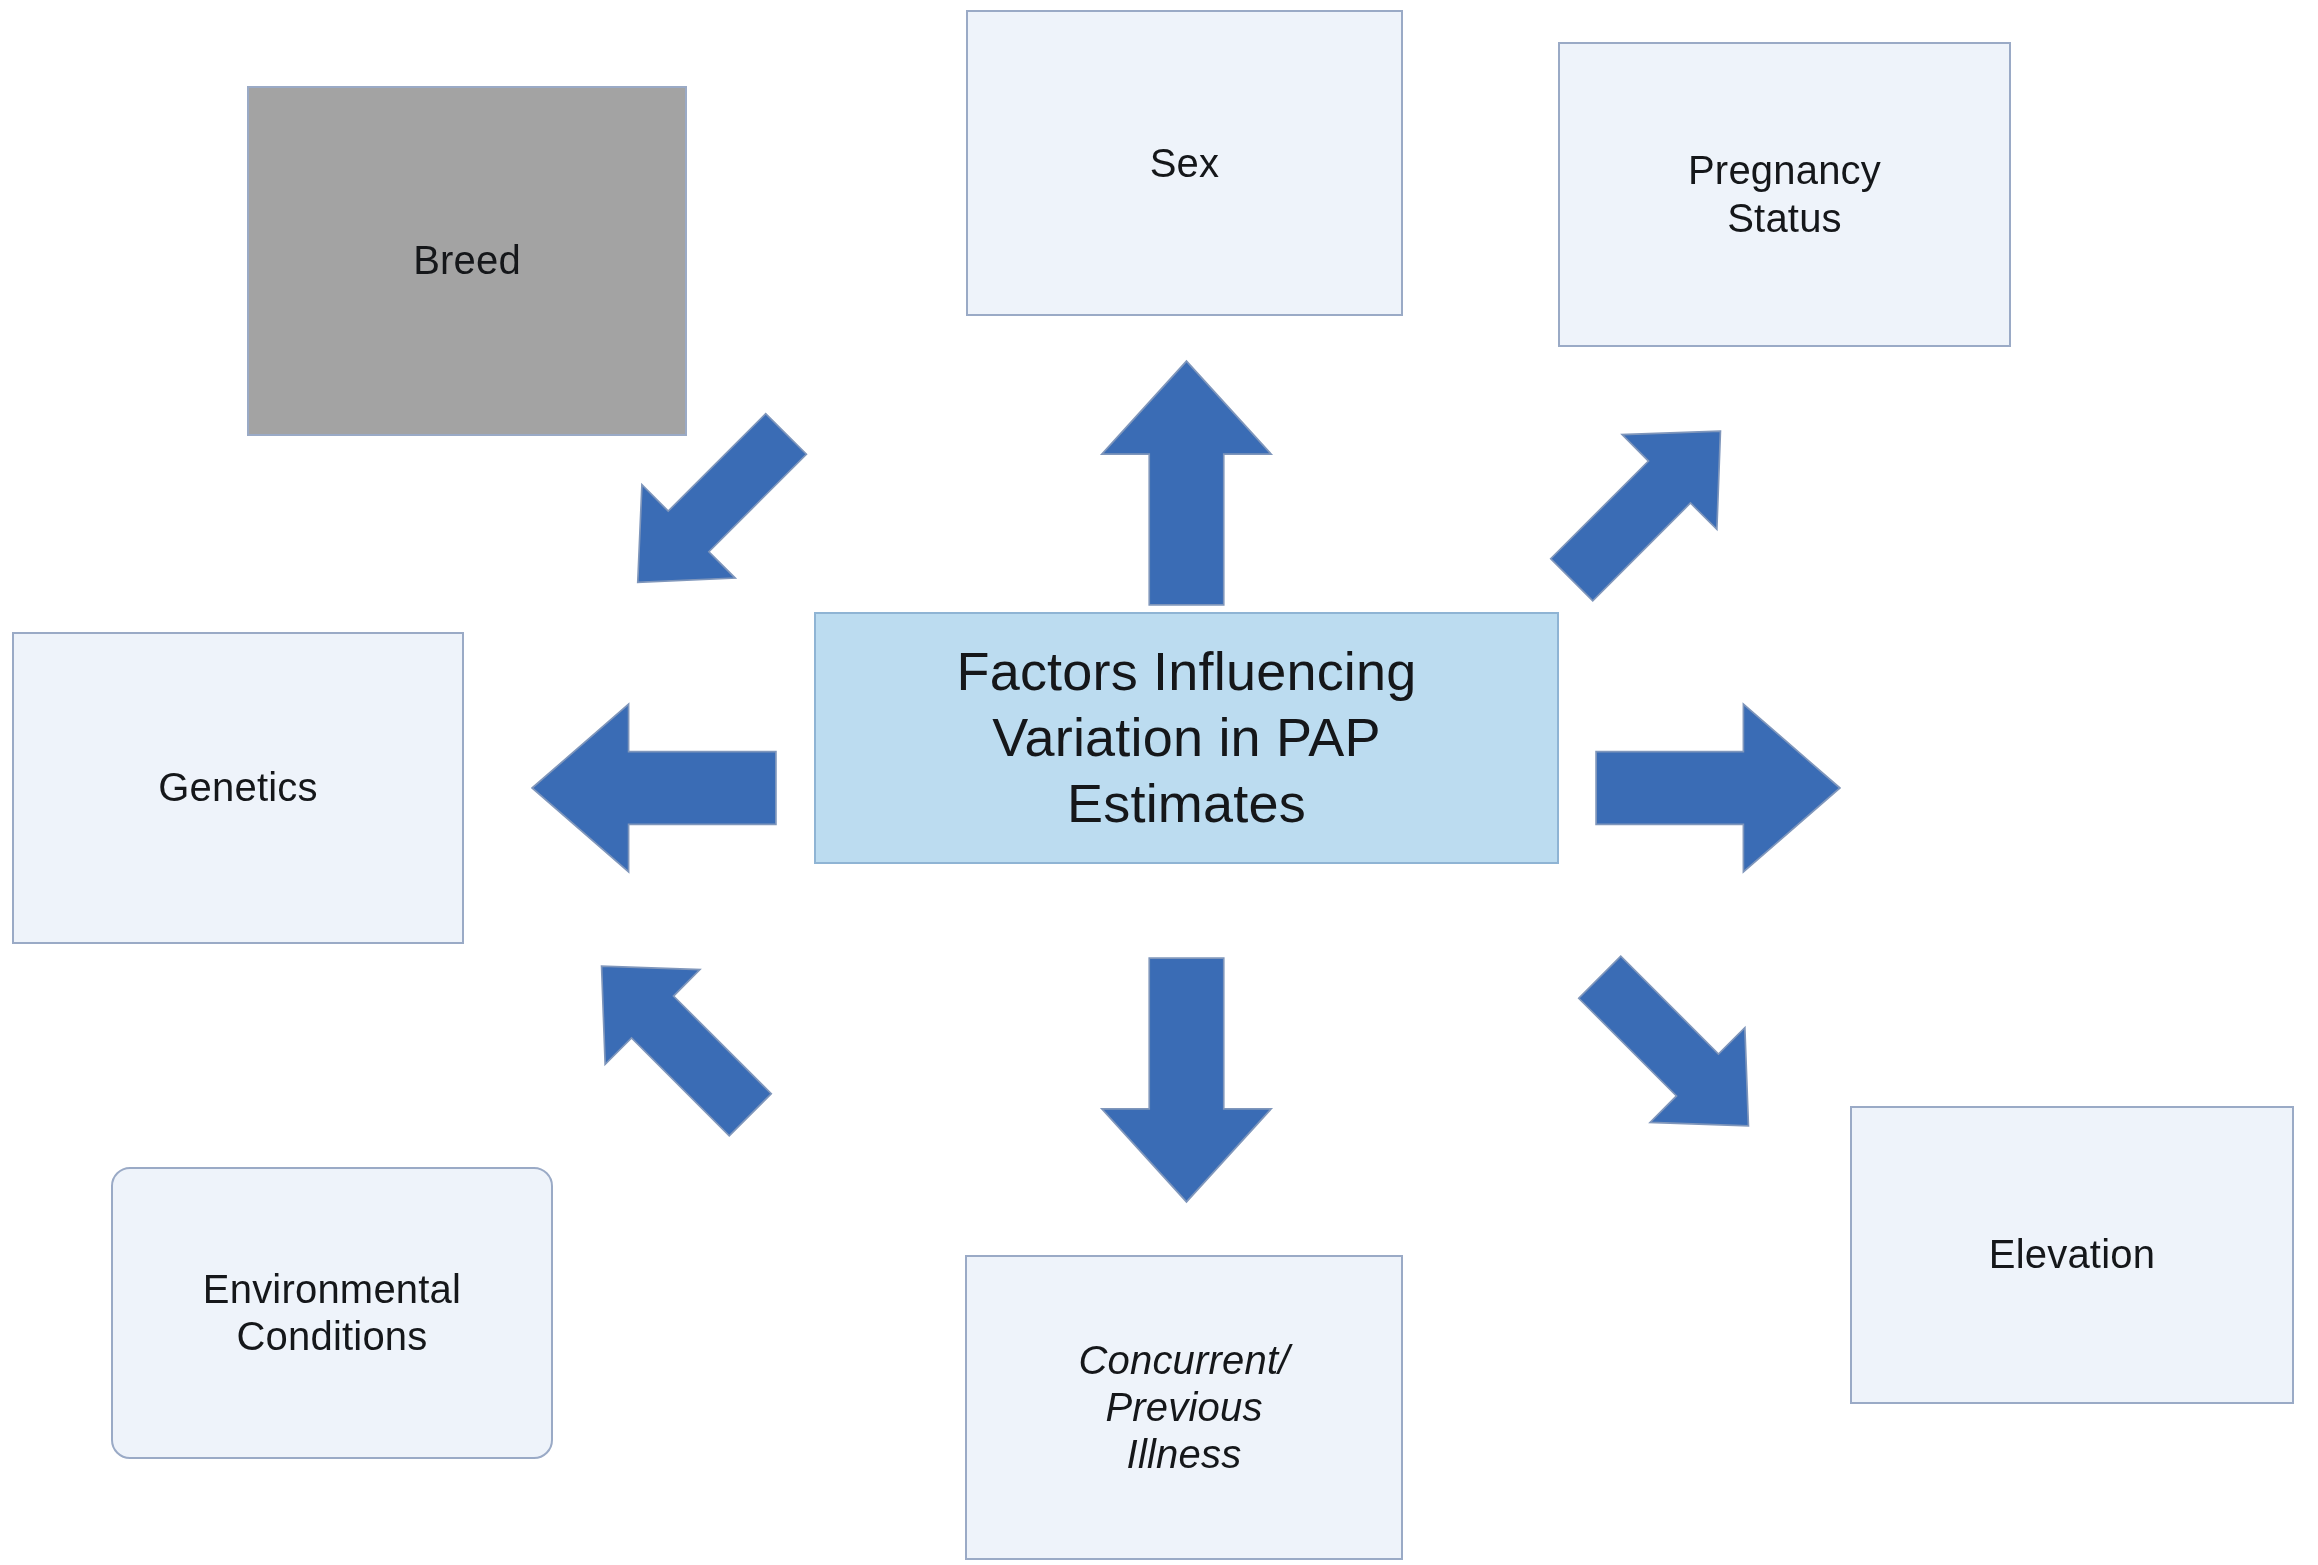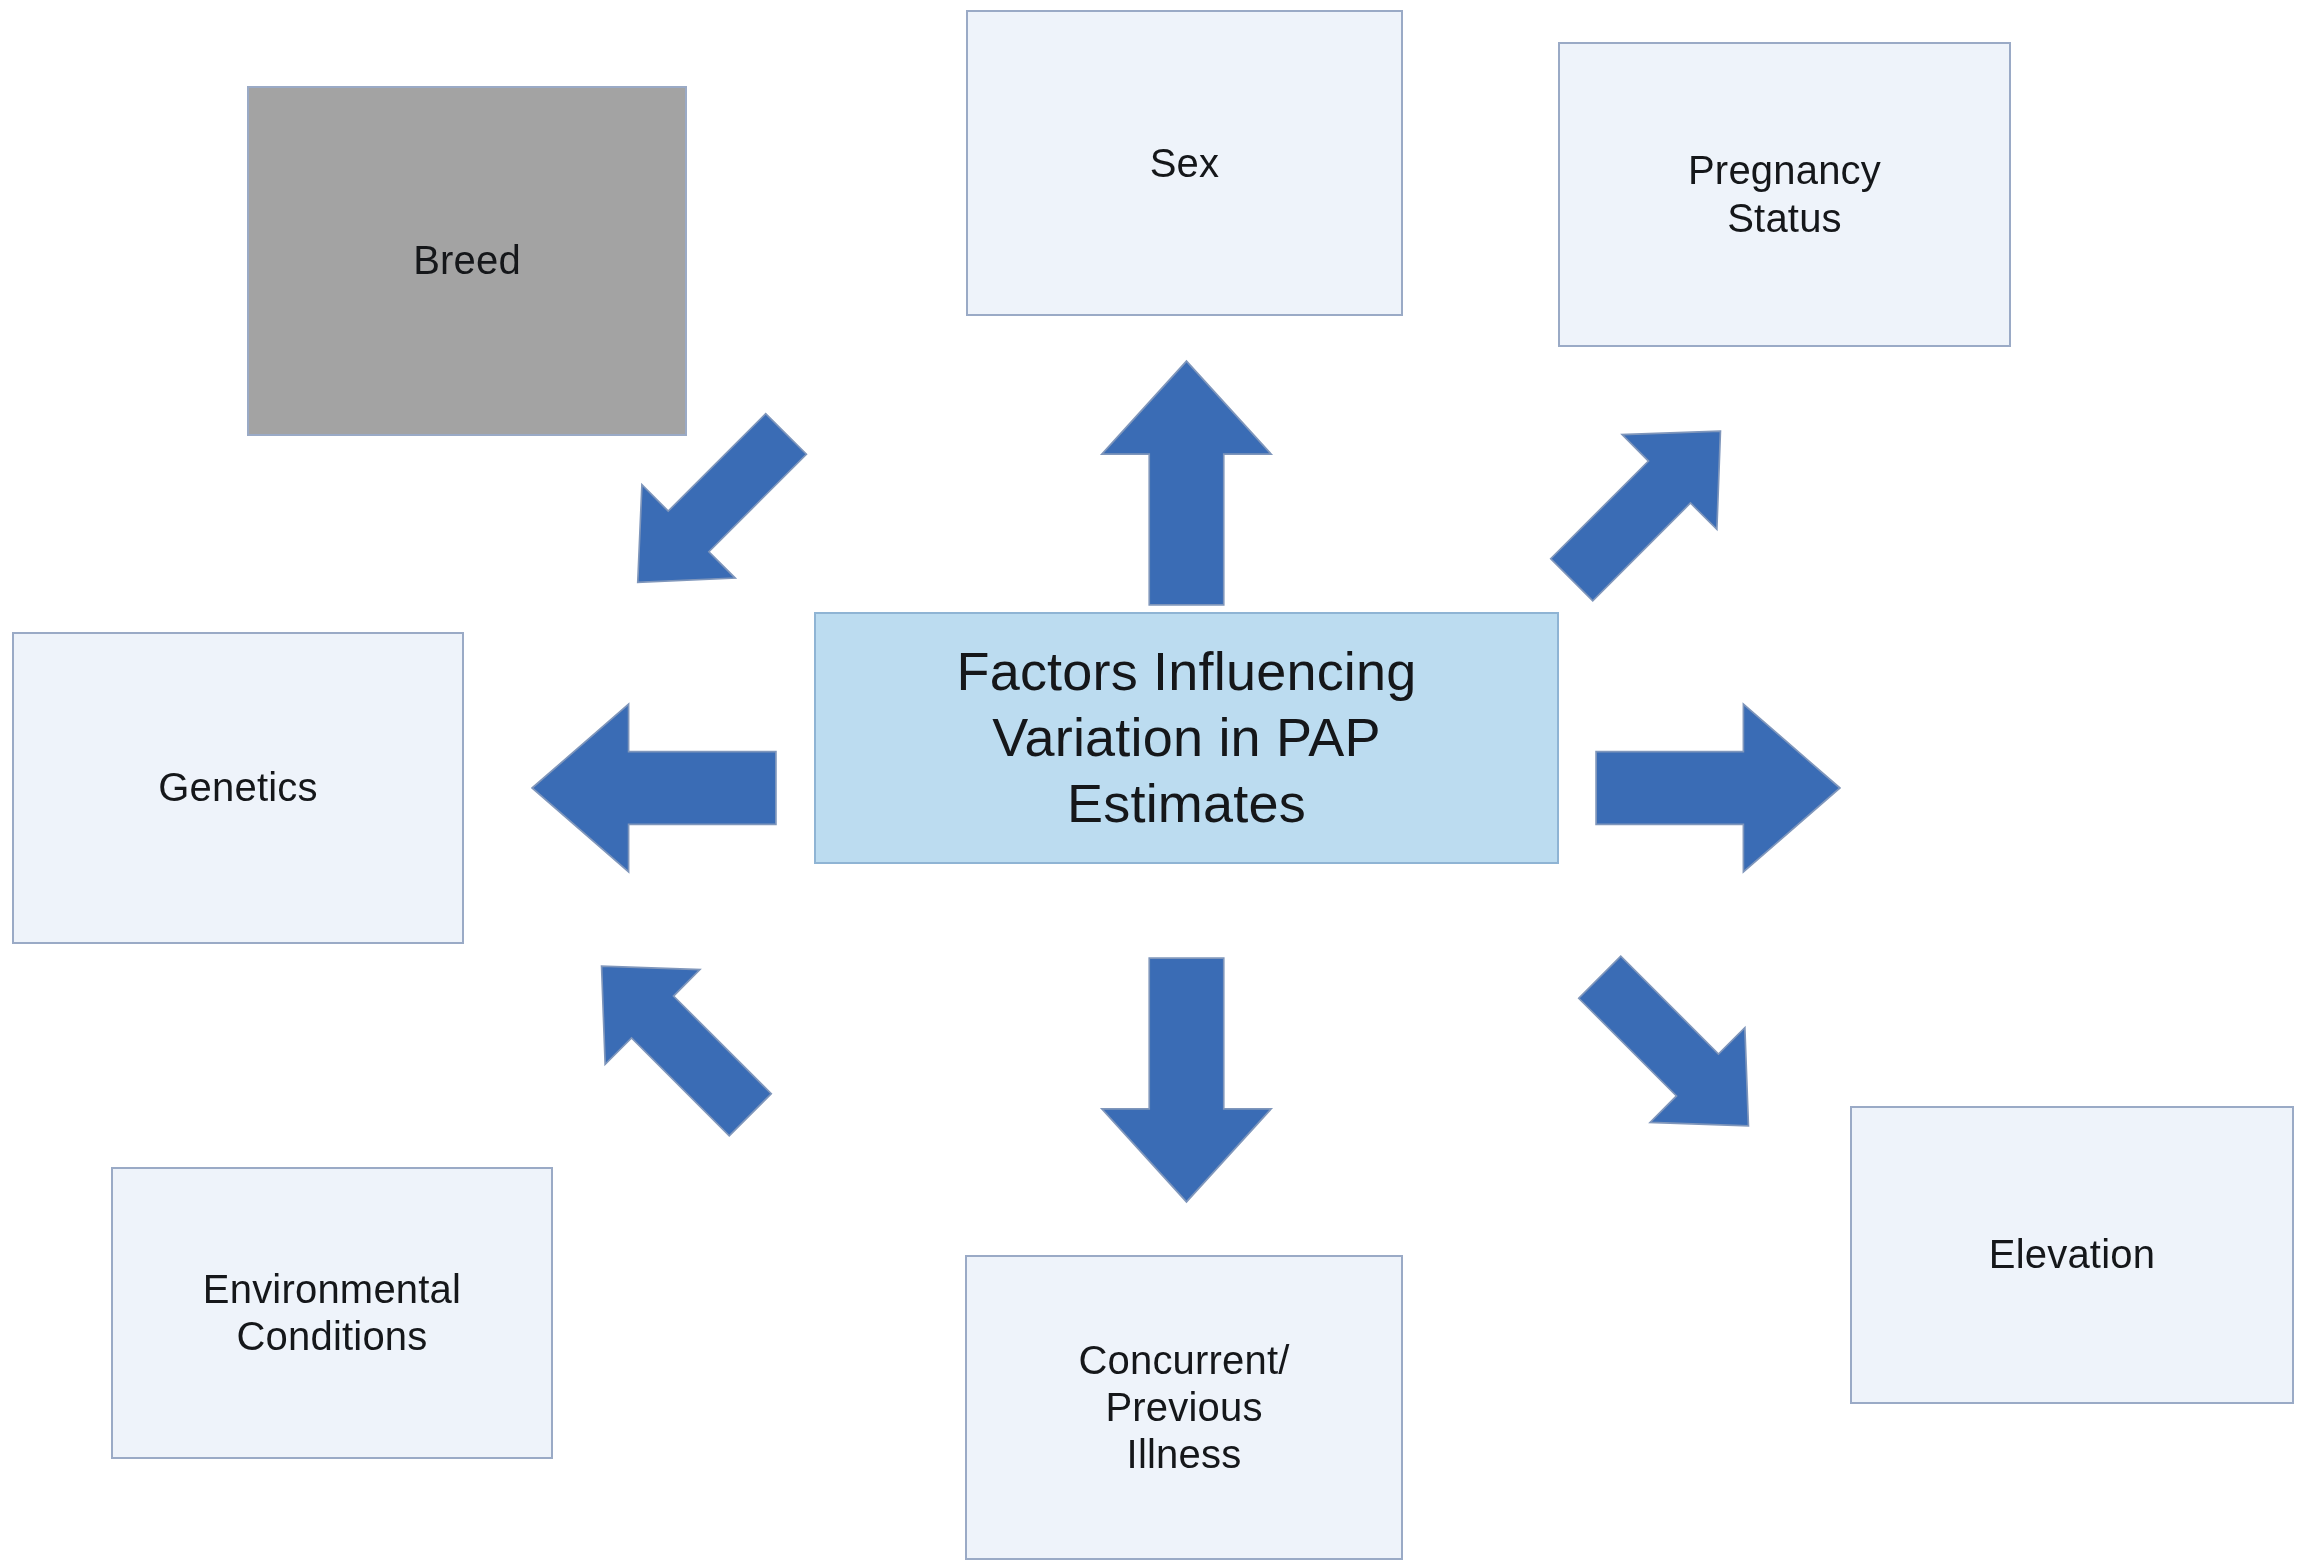--- a/index.html
+++ b/index.html
@@ -76,26 +76,26 @@
     <span>Genetics</span>
   </div>
 
   <div class="node center" style="left: 814px; top: 612px; width: 745px; height: 252px; background: rgb(188, 220, 240); border-color: rgb(143, 180, 212); color: rgb(21, 23, 26);">
     <span>Factors Influencing
 Variation in PAP
 Estimates</span>
   </div>
 
 
-  <div class="node" style="left: 111px; top: 1167px; width: 442px; height: 292px; background: rgb(238, 243, 250); border-color: rgb(154, 170, 198); color: rgb(21, 23, 26);">
+  <div class="node" style="left: 111px; top: 1167px; width: 442px; height: 292px; background: rgb(238, 243, 250); border-color: rgb(154, 170, 198); color: rgb(21, 23, 26); border-radius: 19px;">
     <span>Environmental
 Conditions</span>
   </div>
 
-  <div class="node" style="left: 965px; top: 1255px; width: 438px; height: 305px; background: rgb(238, 243, 250); border-color: rgb(154, 170, 198); color: rgb(21, 23, 26);">
+  <div class="node" style="left: 965px; top: 1255px; width: 438px; height: 305px; background: rgb(238, 243, 250); border-color: rgb(154, 170, 198); color: rgb(21, 23, 26); font-style: italic;">
     <span>Concurrent/
 Previous
 Illness</span>
   </div>
 
   <div class="node" style="left: 1850px; top: 1106px; width: 444px; height: 298px; background: rgb(238, 243, 250); border-color: rgb(154, 170, 198); color: rgb(21, 23, 26);">
     <span>Elevation</span>
   </div>
 
   <div class="arrow" style="left:598px; top:406px; width:229px; height:203px;">

